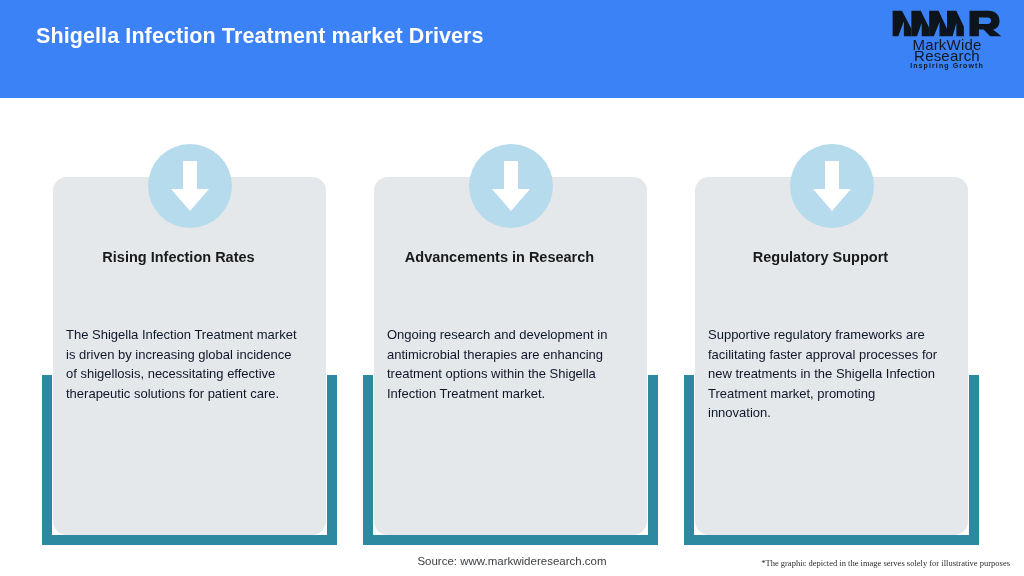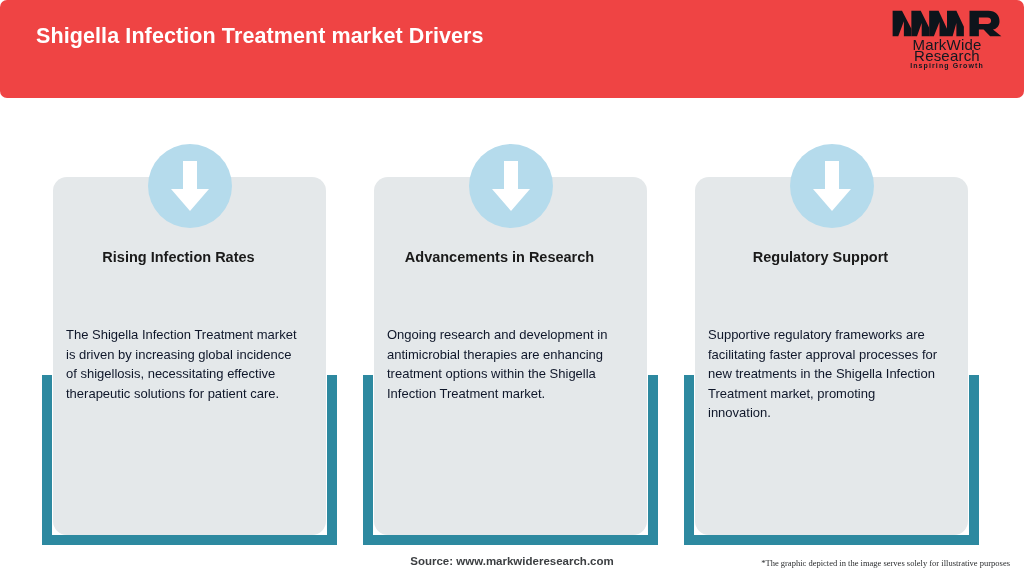--- a/index.html
+++ b/index.html
@@ -20,22 +20,21 @@
     background: #ffffff;
   }
 
   
   .header {
     position: absolute;
     left: 0;
     top: 0;
     width: 1024px;
     height: 98px;
-    background: #ef4444;
-    border-radius: 7px;
+    background: #3b82f6;
   }
   .header-title {
     position: absolute;
     left: 36px;
     top: 24px;
     font-size: 21.5px;
     font-weight: bold;
     color: #ffffff;
     letter-spacing: 0.1px;
     white-space: nowrap;
@@ -160,21 +159,21 @@
   }
 
   
   .footer-source {
     position: absolute;
     left: 0;
     top: 555px;
     width: 1024px;
     text-align: center;
     font-size: 11.5px;
-    font-weight: bold;
+    font-weight: normal;
     color: #3c3f42;
   }
   .footer-note {
     position: absolute;
     right: 14px;
     top: 558px;
     font-size: 8.5px;
     color: #2b2d2f;
     white-space: nowrap;
     font-family: Liberation Serif, serif;

